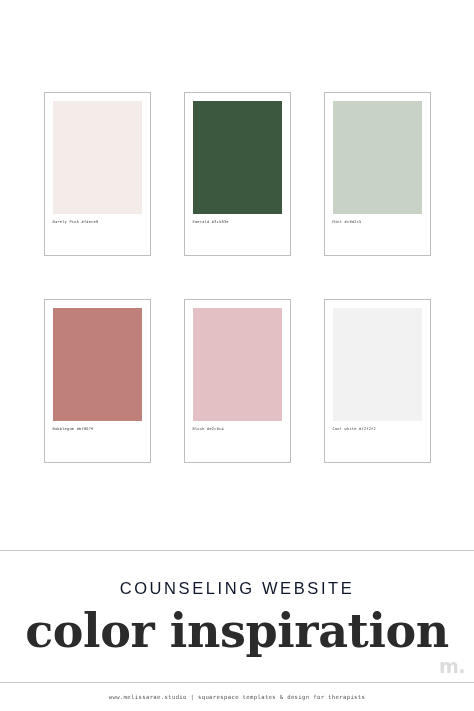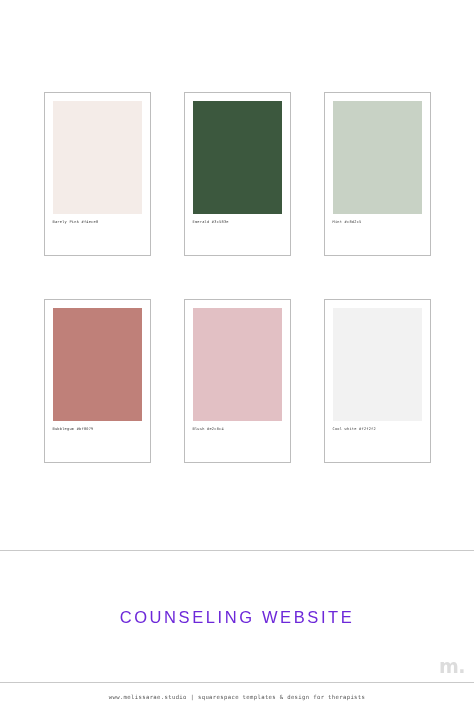--- a/index.html
+++ b/index.html
@@ -90,21 +90,21 @@
     align-items: center;
     justify-content: center;
     gap: 2px;
     box-sizing: border-box;
   }
   .eyebrow {
     font-family: "Liberation Sans", sans-serif;
     font-weight: 400;
     font-size: 16.5px;
     letter-spacing: 2.6px;
-    color: #6d28d9;
+    color: #0f172a;
     line-height: 1;
     margin-top: 2px;
   }
   .headline {
     font-family: "DejaVu Serif", "Liberation Serif", serif;
     font-weight: 700;
     font-size: 46px;
     letter-spacing: -0.4px;
     color: #2b2b2b;
     line-height: 1.05;
@@ -188,20 +188,21 @@
       </div>
 
     </div>
 
   </div>
 
   <div class="rule rule-top"></div>
 
   <div class="titleblock">
     <div class="eyebrow">COUNSELING WEBSITE</div>
+    <div class="headline">color inspiration</div>
   </div>
 
   <div class="logo">m.</div>
 
   <div class="rule rule-footer"></div>
 
   <div class="footer">
     <div class="footer-text">www.melissarae.studio | squarespace templates &amp; design for therapists</div>
   </div>
 

